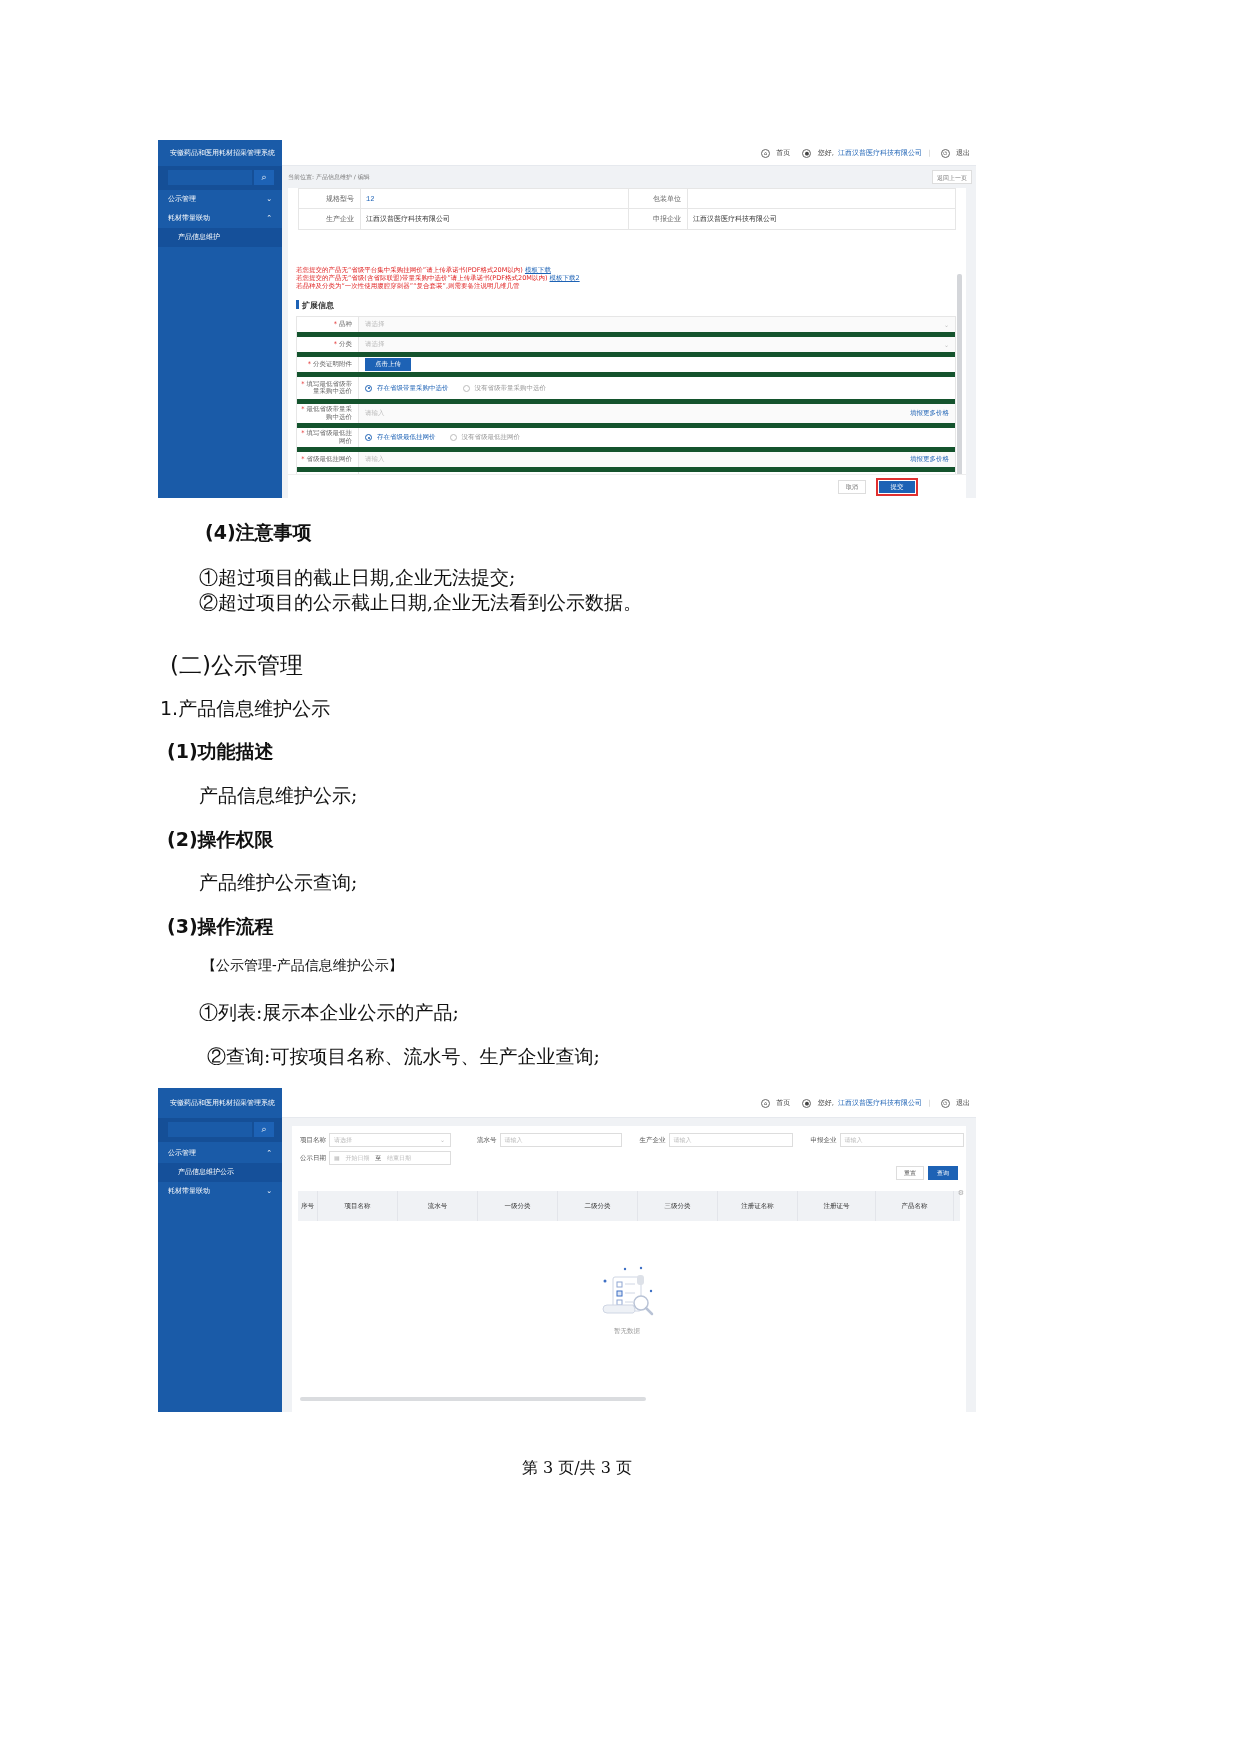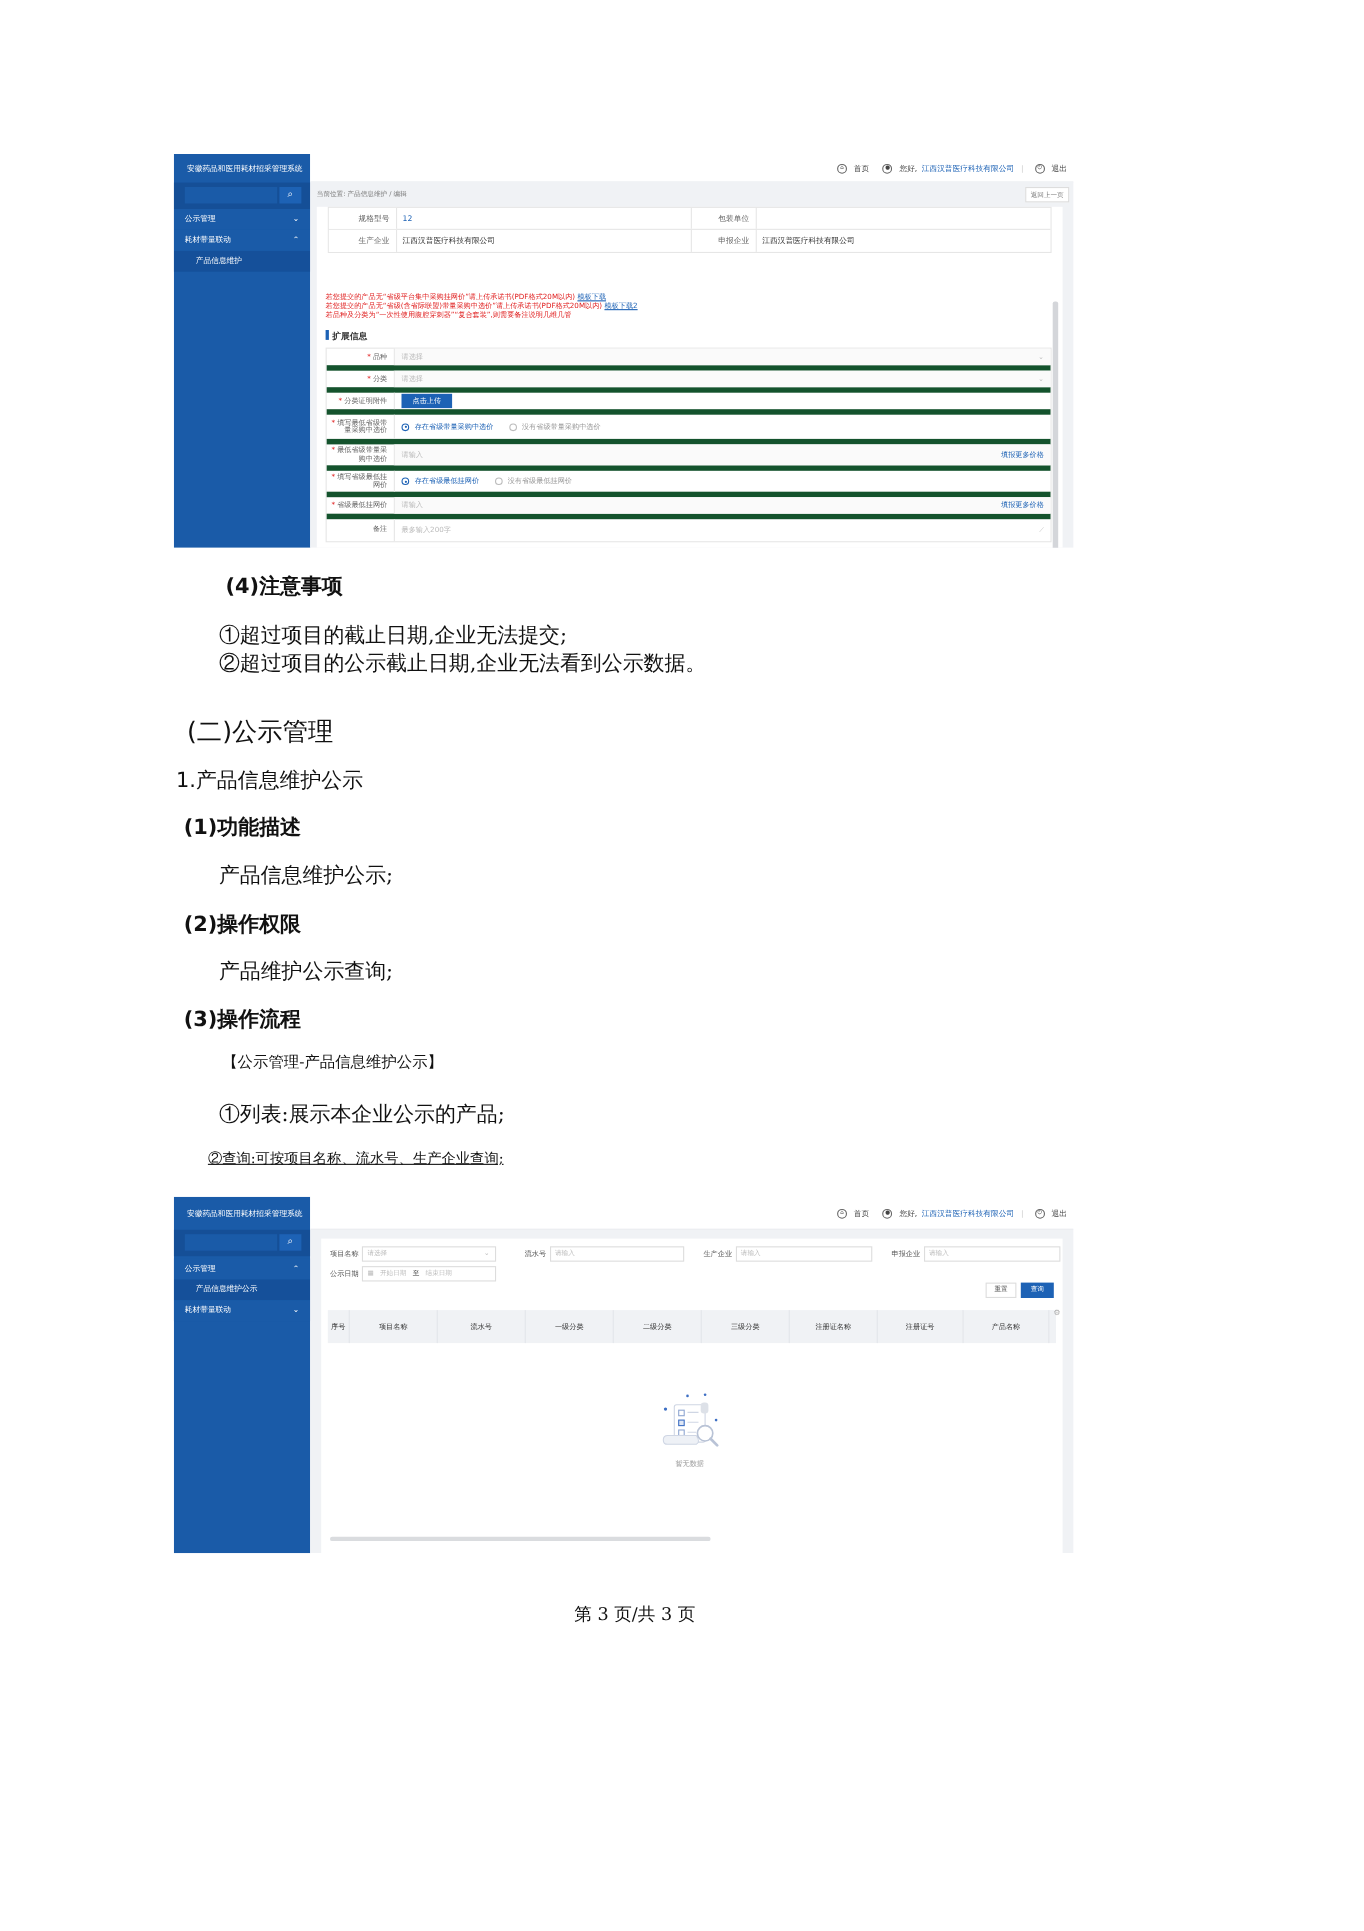--- a/index.html
+++ b/index.html
@@ -24,21 +24,21 @@
   .app .topbar .company { color: #1d62b5; }
   .app .topbar .sep { color: #ccc; margin: 0 4px; }
   .app .content { position: absolute; left: 124px; top: 26px; right: 0; bottom: 0; background: #f0f2f5; }
 
   
   #shot1 { left: 158px; top: 140px; width: 818px; height: 358px; }
   #shot1 .crumb { height: 22px; line-height: 22px; font-size: 6px; color: #777; padding-left: 6px; position: relative; }
   #shot1 .back-btn { position: absolute; right: 4px; top: 4px; height: 14px; line-height: 14px; padding: 0 4px; background: #fff; border: 1px solid #ddd; font-size: 6px; color: #777; }
   #shot1 .panel { position: absolute; left: 6px; top: 22px; right: 10px; bottom: 0; background: #fff; }
   #shot1 .scroll { position: absolute; right: 4px; top: 86px; width: 5px; height: 248px; background: #d4d6da; border-radius: 2px; }
-  .kv { position: absolute; left: 10px; right: 10px; border: 1px solid #e6e6e6; }
+  .kv { position: absolute; left: 10px; right: 10px; border: 1px solid #e6e6e6; font-family: Liberation Mono, monospace; }
   .kv .row { display: flex; height: 20px; border-bottom: 1px solid #e6e6e6; }
   .kv .row:last-child { border-bottom: none; }
   .kv .lbl { width: 62px; text-align: right; padding-right: 6px; font-size: 7px; color: #666; line-height: 20px; border-right: 1px solid #e6e6e6; background: #fff; }
   .kv .val { flex: 1; font-size: 7px; line-height: 20px; padding-left: 5px; color: #333; }
   .kv .val.blue { color: #1d62b5; }
   .kv .lbl2 { width: 60px; text-align: right; padding-right: 6px; font-size: 7px; color: #666; line-height: 20px; border-left: 1px solid #e6e6e6; border-right: 1px solid #e6e6e6; }
   .warn { position: absolute; left: 8px; top: 78px; font-size: 6.5px; line-height: 8px; color: #e02020; white-space: nowrap; }
   .warn a { color: #1d62b5; text-decoration: underline; }
   .section-h { position: absolute; left: 8px; top: 112px; font-size: 8px; font-weight: bold; color: #333; }
   .section-h::before { content: ""; display: inline-block; width: 3px; height: 9px; background: #1d62b5; margin-right: 3px; vertical-align: -1px; }
@@ -69,21 +69,21 @@
   .p2 { left: 199px; top: 590px; font-size: 19px; }
   .h2 { left: 170px; top: 650px; font-size: 23px; font-family: "DejaVu Sans", sans-serif; }
   .h3 { left: 160px; top: 696px; font-size: 19px; font-family: "DejaVu Sans", sans-serif; }
   .h4a { left: 167px; top: 739px; font-size: 19px; font-weight: bold; font-family: "DejaVu Sans", sans-serif; }
   .p3 { left: 199px; top: 783px; font-size: 19px; }
   .h4b { left: 167px; top: 827px; font-size: 19px; font-weight: bold; font-family: "DejaVu Sans", sans-serif; }
   .p4 { left: 199px; top: 870px; font-size: 19px; }
   .h4c { left: 167px; top: 914px; font-size: 19px; font-weight: bold; font-family: "DejaVu Sans", sans-serif; }
   .p5 { left: 202px; top: 957px; font-size: 14px; }
   .p6 { left: 199px; top: 1000px; font-size: 19px; }
-  .p7 { left: 189px; top: 1044px; font-size: 13px; text-decoration: underline; }
+  .p7 { left: 207px; top: 1044px; font-size: 19px; }
   .pager { left: 522px; top: 1458px; font-size: 16px; }
 
   
   #shot2 { left: 158px; top: 1088px; width: 818px; height: 324px; }
   #shot2 .topbar { height: 30px; }
   #shot2 .topbar .right { height: 30px; line-height: 30px; }
   #shot2 .sb-title { height: 30px; line-height: 30px; }
   #shot2 .sb-search { top: 30px; }
   #shot2 .sb-menu { top: 56px; }
   #shot2 .content { top: 30px; }
@@ -246,20 +246,26 @@
             </div>
           <div class="val">
               <span>最多输入200字</span>
               <span class="dd">⟋</span>
             </div>
         </div>
       </div>
 
       <div class="scroll"></div>
 
+      <div class="footer-bar">
+        <div class="btn-cancel">取消</div>
+        <div class="btn-submit">
+            <span>提交</span>
+          </div>
+      </div>
     </div>
   </div>
 </div>
 
 <div class="doc h-note">(4)注意事项</div>
 <div class="doc p1">①超过项目的截止日期,企业无法提交;</div>
 <div class="doc p2">②超过项目的公示截止日期,企业无法看到公示数据。</div>
 <div class="doc h2">(二)公示管理</div>
 <div class="doc h3">1.产品信息维护公示</div>
 <div class="doc h4a">(1)功能描述</div>

